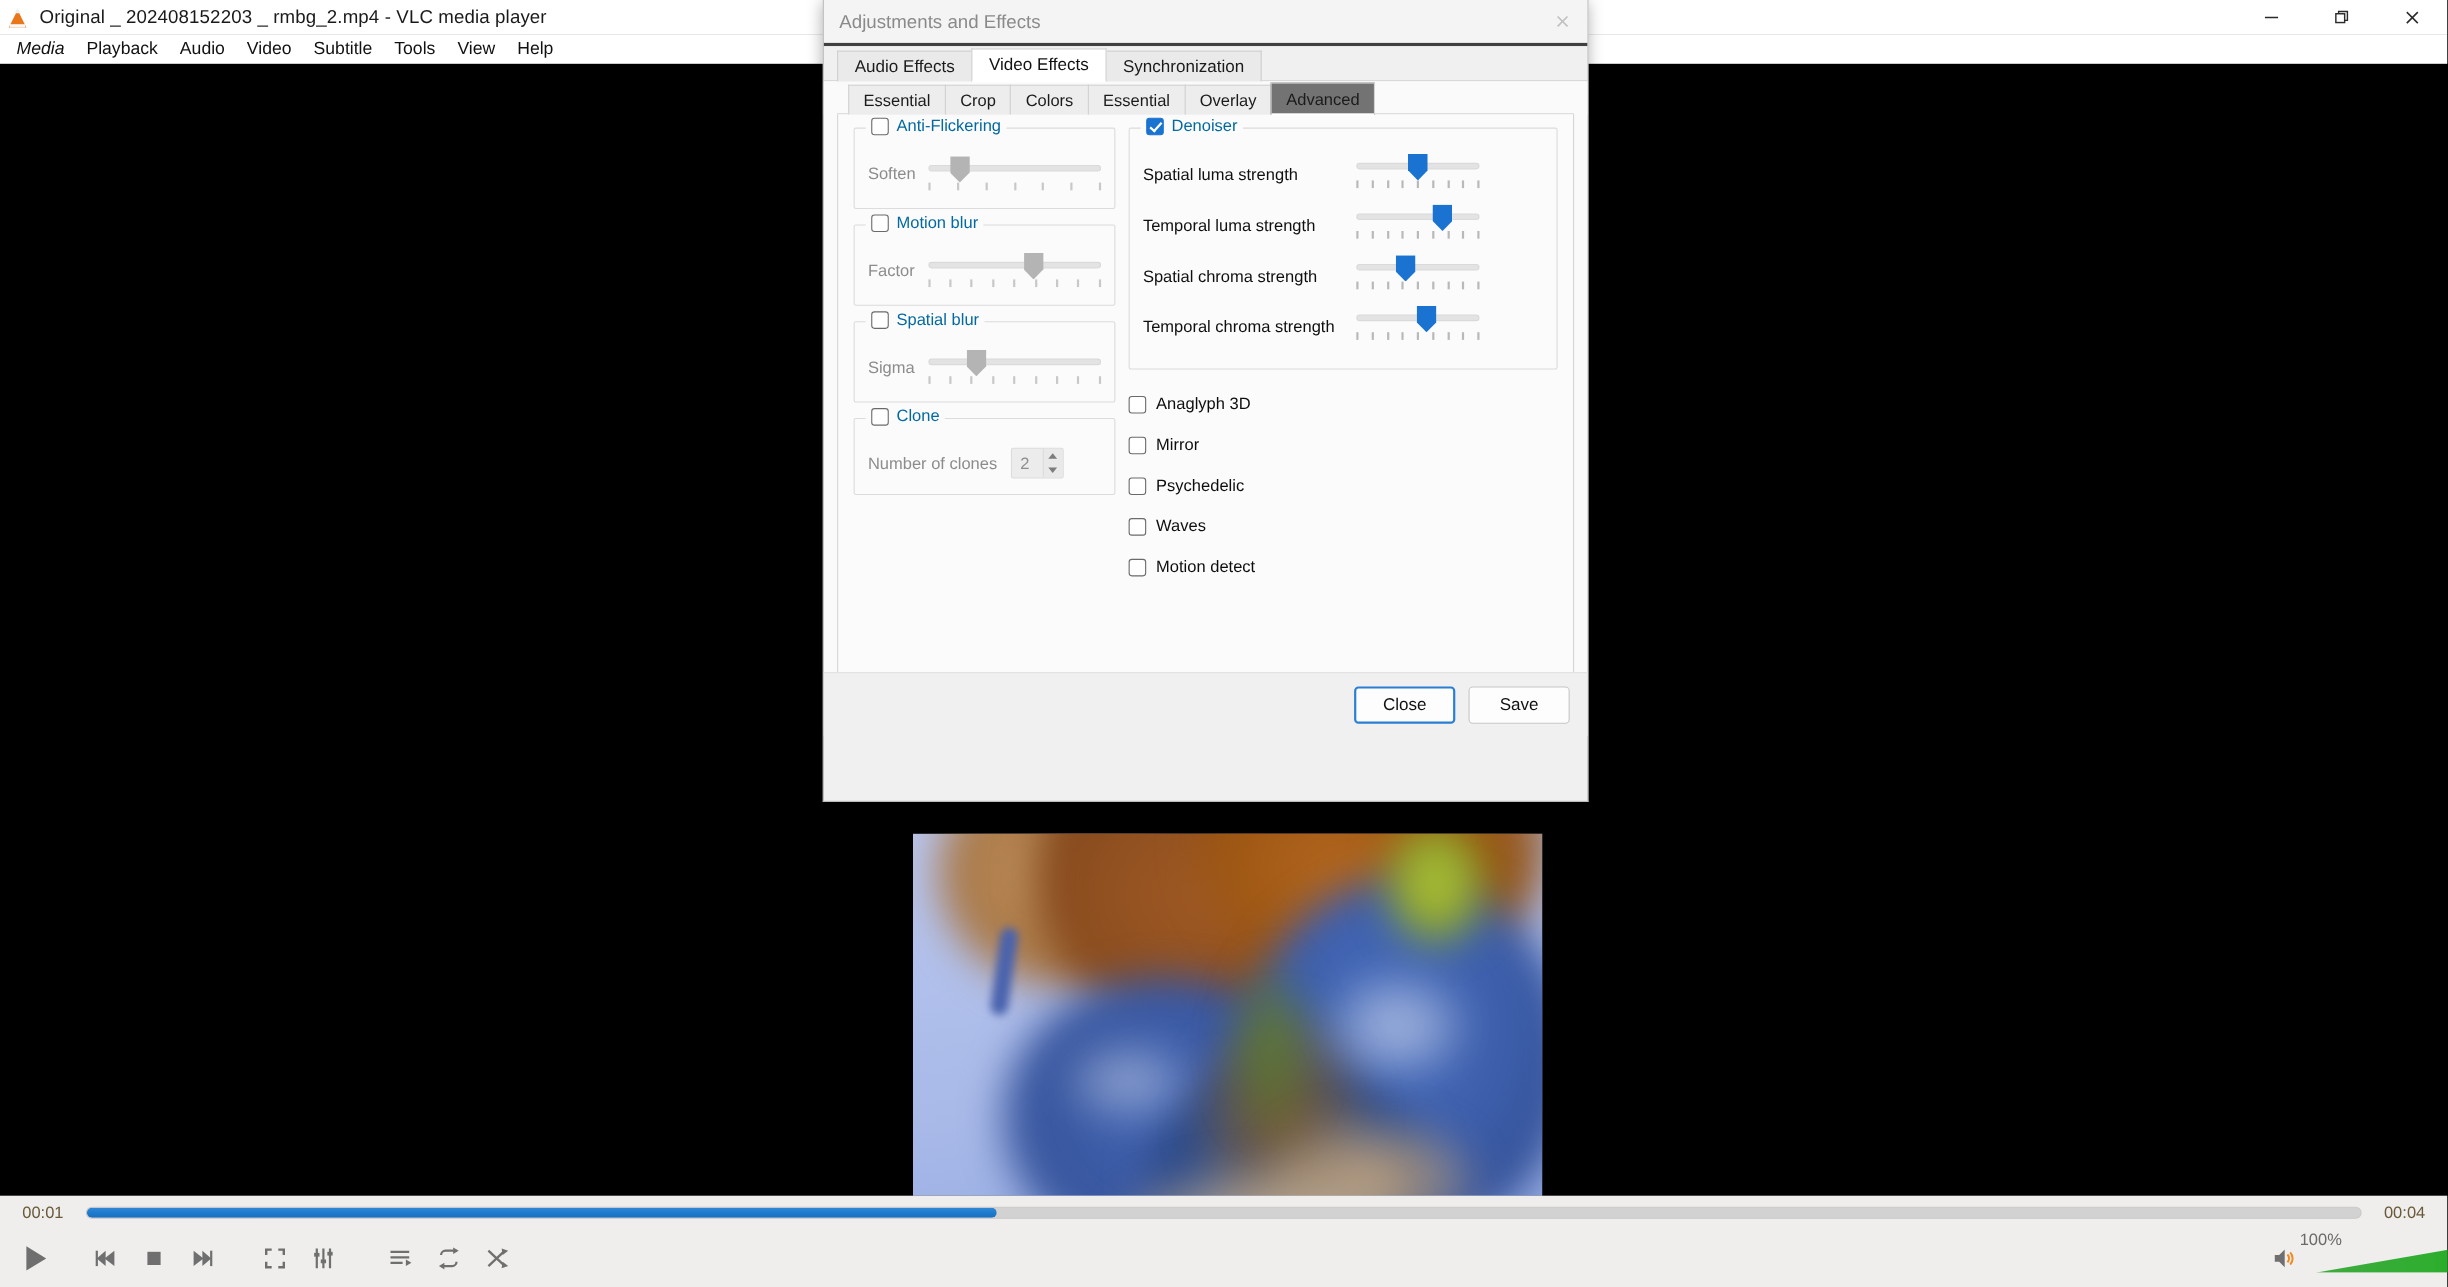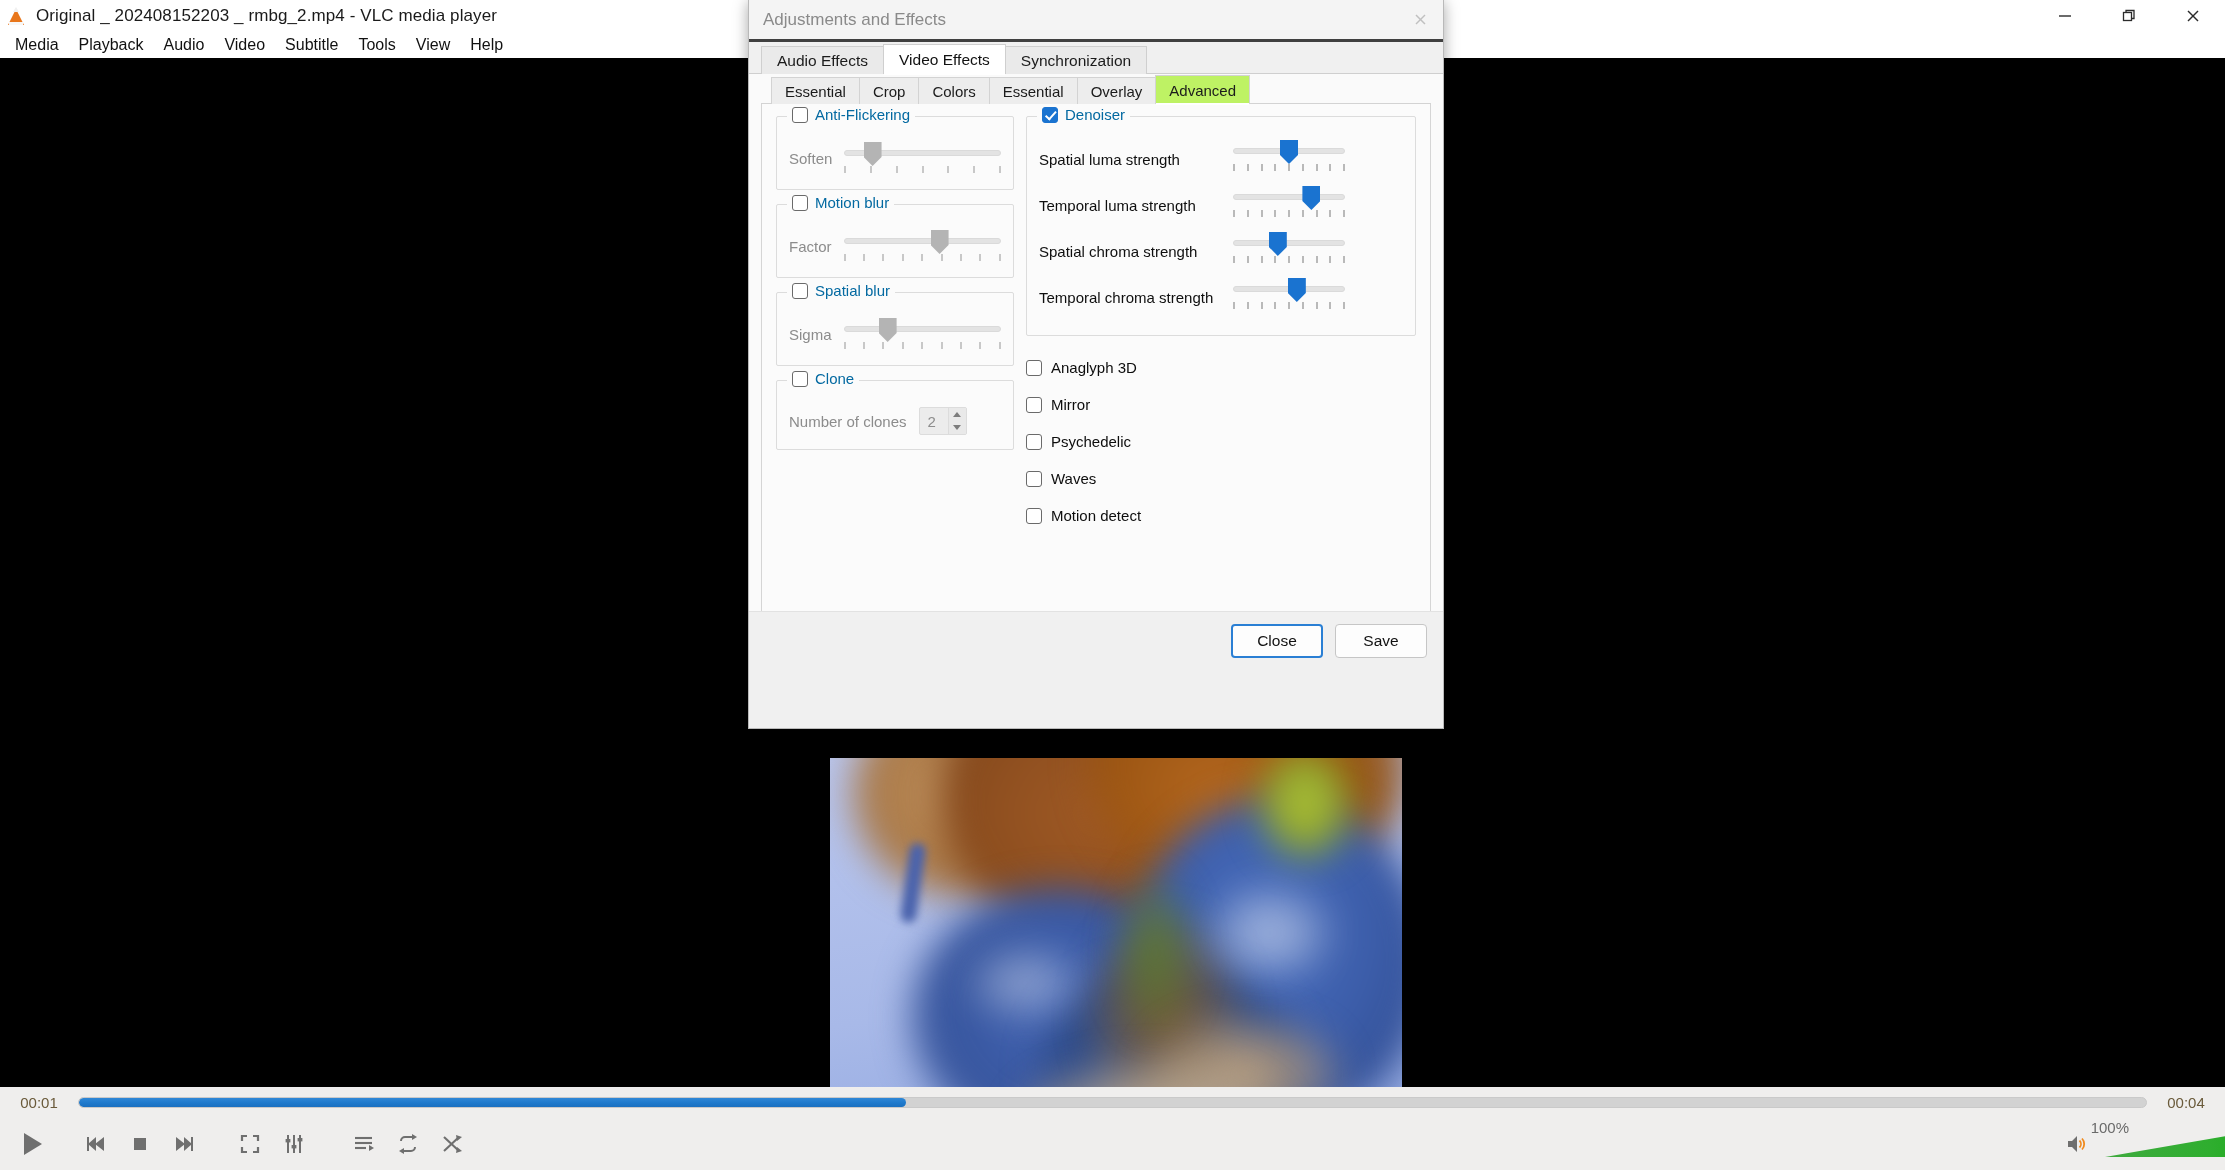--- a/index.html
+++ b/index.html
@@ -56,21 +56,21 @@
 
   .vlc-menubar {
     position: absolute; left: 0; top: 31px; width: 2225px; height: 27px;
     background: #fff;
     display: flex; align-items: center;
   }
   .menu-item {
     font-size: 16px; color: #111; padding: 3px 9px; margin-left: 2px;
     white-space: nowrap;
   }
-  .menu-item:first-child { margin-left: 6px; }
+  .menu-item:first-child { margin-left: 6px; font-style: italic; }
 
   .video-stage {
     position: absolute; left: 0; top: 58px; width: 2225px; height: 1029px;
     background: #000; overflow: hidden;
   }
   .video-frame {
     position: absolute; left: 830px; top: 700px; width: 572px; height: 390px;
     overflow: hidden;
     background: linear-gradient(170deg,#b9c6ee 0%, #a8b9e8 55%, #8fa6e0 100%);
   }
@@ -235,21 +235,21 @@
   .stab {
     height: 27px; padding: 0 13px;
     display: flex; align-items: center;
     font-size: 15px; color: #1b1b1b;
     background: #ededed;
     border: 1px solid #d3d3d3;
     border-bottom: none;
     margin-right: -1px; position: relative; z-index: 1;
   }
   .stab.active {
-    background: #bef264; z-index: 3; height: 29px;
+    background: #737373; z-index: 3; height: 29px;
   }
   .stab.active::after {
     content: ""; position: absolute; left: 0; right: 0; bottom: -1px;
     height: 2px; background: #fff;
   }
 
   .panel {
     position: absolute; left: 12px; top: 30px; right: 12px; bottom: 46px;
     background: #fbfbfb;
     border: 1px solid #d5d5d5;

